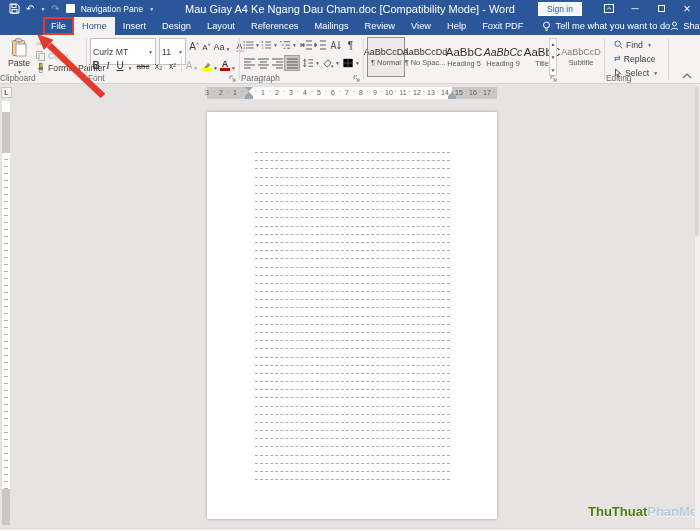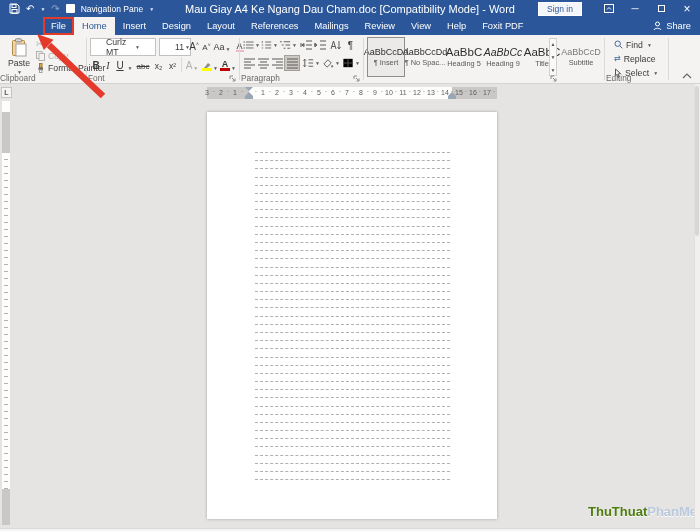--- a/index.html
+++ b/index.html
@@ -42,22 +42,22 @@
   .launcher { position:absolute; bottom:2px; right:2px; width:7px; height:7px; opacity:.75; }
   .rowbtn { position:absolute; display:flex; align-items:center; justify-content:center;
     height:14px; cursor:default; }
   .caret { font-size:5px; color:#5a5856; margin-left:1px; }
   
   .paste-btn { position:absolute; left:5px; top:3px; width:28px; height:41px;
     display:flex; flex-direction:column; align-items:center; justify-content:flex-start; gap:1px; }
   .clip-small { position:absolute; left:36px; font-size:8.7px; display:flex; align-items:center; gap:3px; white-space:nowrap; }
   .disabled { color:#b3b1ae; }
   
-  .combo { position:absolute; top:3px; height:18px; background:#fff; border:1px solid #c3c1bf;
-    display:flex; align-items:center; font-size:8.7px; padding:0 15px; justify-content:space-between; }
+  .combo { position:absolute; top:3px; height:27px; background:#fff; border:1px solid #c3c1bf;
+    display:flex; align-items:center; font-size:8.7px; padding:0 2px; justify-content:space-between; }
   .fbtn { position:absolute; top:22px; height:15px; display:flex; align-items:flex-end; justify-content:center;
     font-size:10px; padding-bottom:1px; }
   .fbtn.r1 { top:3px; }
   .ubar { text-decoration:underline; }
   .colorbar { display:inline-block; width:10px; height:3px; margin-top:-1px; }
   .stack { display:flex; flex-direction:column; align-items:center; line-height:9px; }
   
   .pi { width:13px; height:12px; }
   .pi path, .pi line, .pi circle { stroke:#5a5856; stroke-width:1; fill:none; }
   .selbtn { background:#cbc8c4; outline:1px solid #a39f9b; }
@@ -149,20 +149,29 @@
     <div class="tab active">Home</div>
     <div class="tab">Insert</div>
     <div class="tab">Design</div>
     <div class="tab">Layout</div>
     <div class="tab">References</div>
     <div class="tab">Mailings</div>
     <div class="tab">Review</div>
     <div class="tab">View</div>
     <div class="tab">Help</div>
     <div class="tab">Foxit PDF</div>
+    <div class="tellme">
+    <span>
+      <svg width="9" height="11" viewBox="0 0 9 11">
+          <circle cx="4.5" cy="4" r="3" fill="none" stroke="#fff"></circle>
+          <path d="M3.2 8h2.6M3.6 9.5h1.8" stroke="#fff"></path>
+        </svg>
+    </span>
+    <span>Tell me what you want to do</span>
+  </div>
   <div class="share">
     <span>
       <svg width="9" height="10" viewBox="0 0 9 10">
           <circle cx="4.5" cy="3" r="2" fill="none" stroke="#fff"></circle>
           <path d="M1 9c.5-2.2 6.5-2.2 7 0" fill="none" stroke="#fff"></path>
         </svg>
     </span>
     <span>Share</span>
   </div>
 </div>
@@ -354,21 +363,21 @@
     <svg class="launcher" viewBox="0 0 7 7">
         <path d="M1 1h3M1 1v3M3 3l3 3M6 3.5V6H3.5" stroke="#6a6866" fill="none"></path>
       </svg>
   </div>
   <div class="gsep" style="left:363px;"></div>
 
   <div class="group" style="left:365px;width:194px;padding-left:19px;">
     <div class="styles-gallery">
         <div class="style-item selected">
           <div class="style-preview sp0">AaBbCcDd</div>
-          <div class="style-label">¶ Insert</div>
+          <div class="style-label">¶ Normal</div>
         </div>
         <div class="style-item">
           <div class="style-preview sp1">AaBbCcDd</div>
           <div class="style-label">¶ No Spac...</div>
         </div>
         <div class="style-item">
           <div class="style-preview sp2">AaBbC</div>
           <div class="style-label">Heading 5</div>
         </div>
         <div class="style-item">

